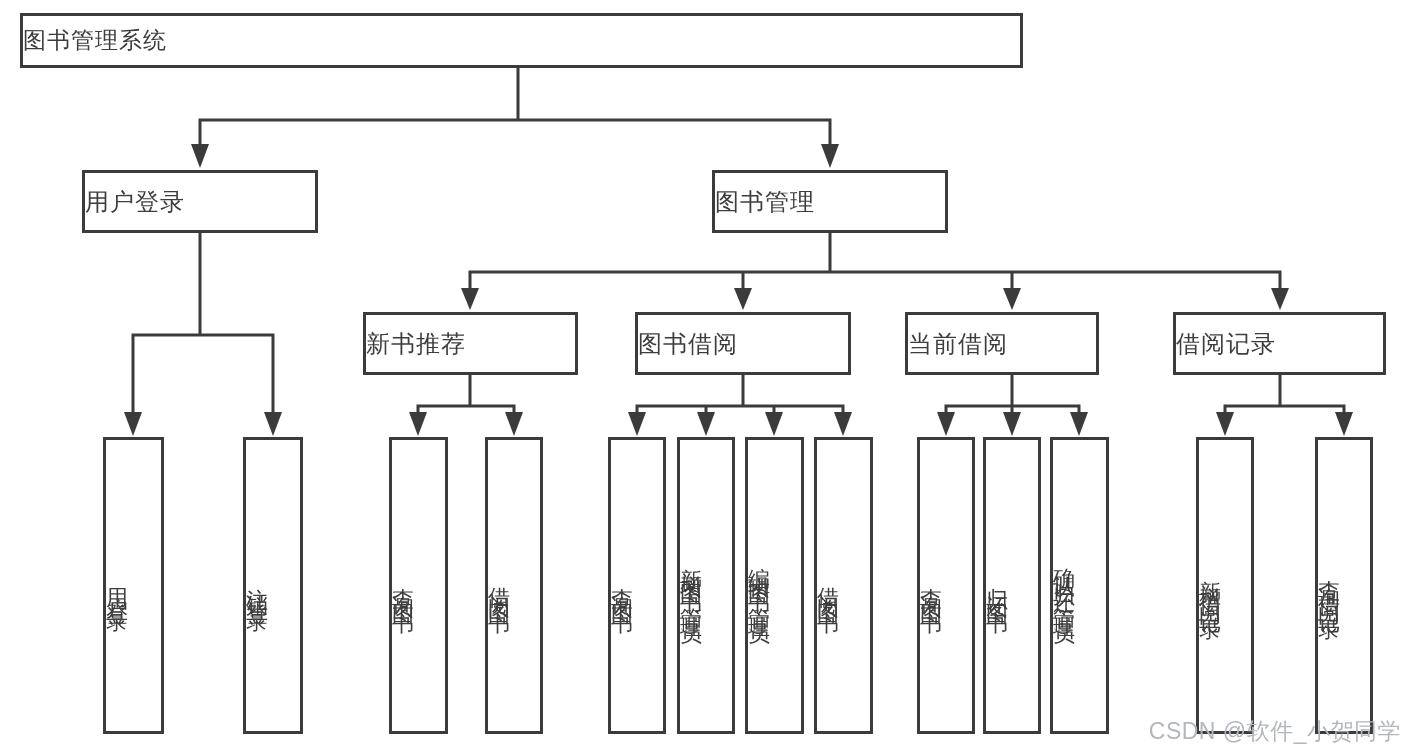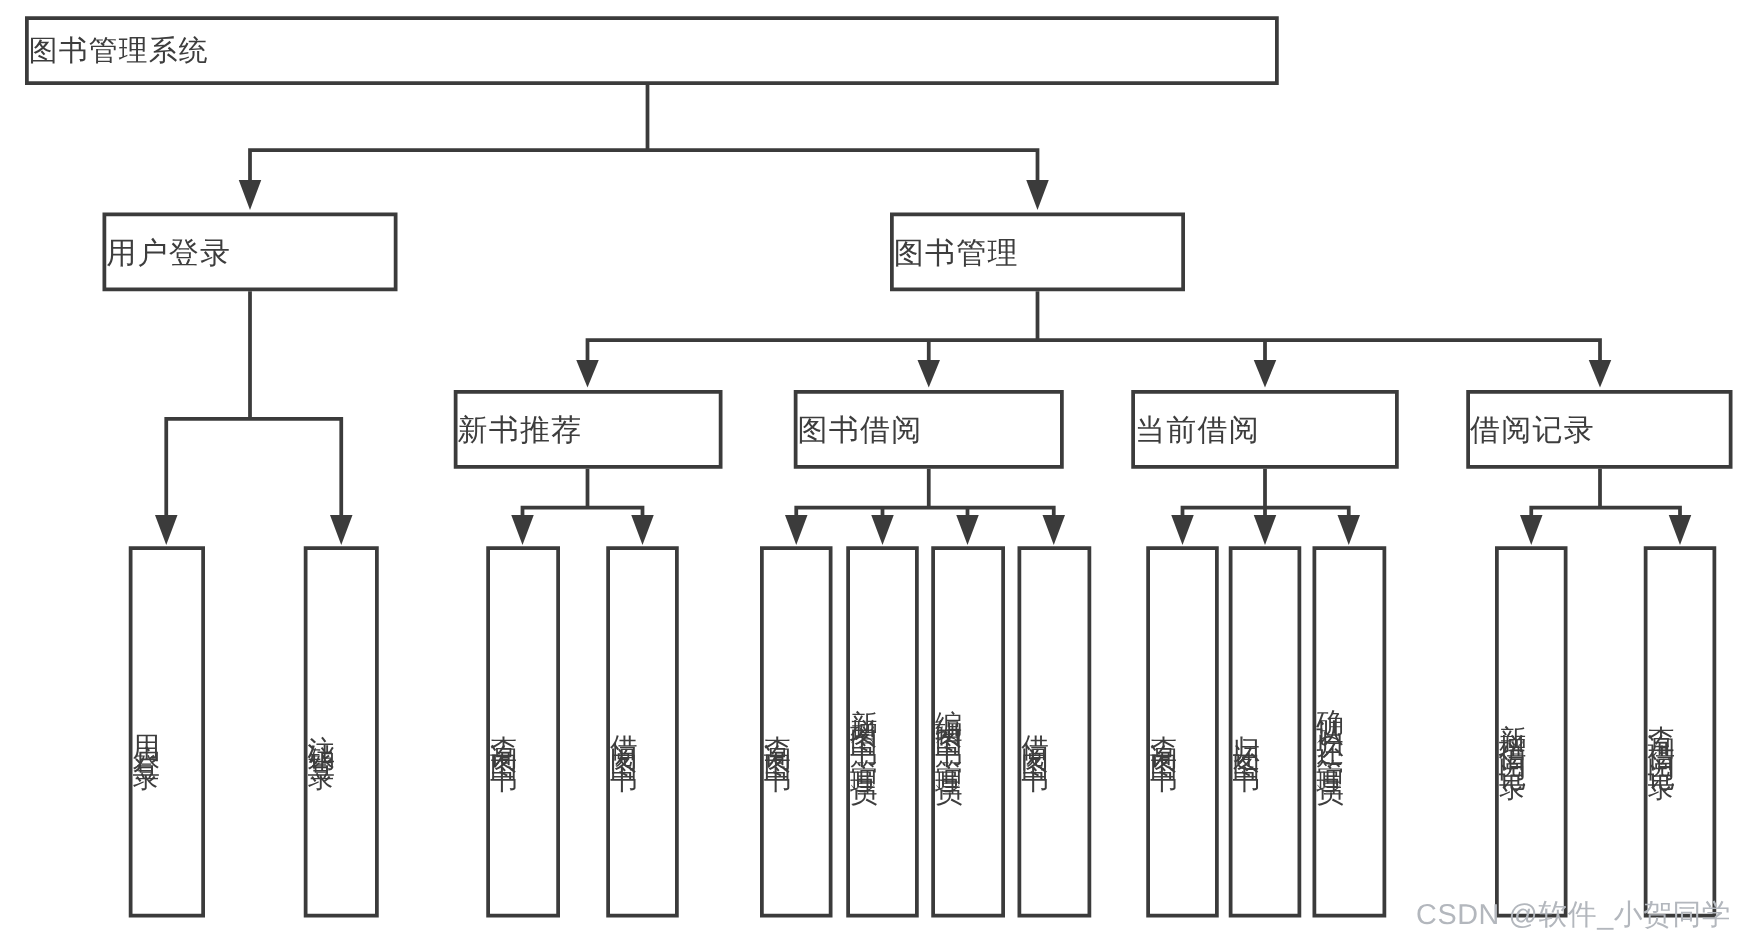--- a/index.html
+++ b/index.html
@@ -50,21 +50,21 @@
     text-orientation: mixed;
     font-size: 22px;
     letter-spacing: 8px;
     line-height: 1;
     color: #3d3d3d;
     white-space: nowrap;
   }
 
   .watermark {
     position: absolute;
-    right: 20px;
+    right: 4px;
     top: 716px;
     font-size: 23px;
     letter-spacing: 0.5px;
     color: #b3b7bd;
     z-index: 10;
     white-space: nowrap;
   }
 </style>
 </head>
 <body>
@@ -124,21 +124,21 @@
   <div class="node" style="left:712px; top:170px; width:236px; height:63px;">
     <span class="hlabel">图书管理</span>
   </div>
 
   <div class="node" style="left:363px; top:312px; width:215px; height:63px;">
     <span class="hlabel">新书推荐</span>
   </div>
   <div class="node" style="left:635px; top:312px; width:216px; height:63px;font-family:Liberation Serif, serif;">
     <span class="hlabel">图书借阅</span>
   </div>
-  <div class="node" style="left:905px; top:312px; width:214px; height:63px;">
+  <div class="node" style="left:905px; top:312px; width:194px; height:63px;">
     <span class="hlabel">当前借阅</span>
   </div>
   <div class="node" style="left:1173px; top:312px; width:213px; height:63px;">
     <span class="hlabel">借阅记录</span>
   </div>
 
   <div class="node leaf" style="left:103px; width:61px;">
     <span class="vlabel">用户登录</span>
   </div>
   <div class="node leaf" style="left:243px; width:60px;">

